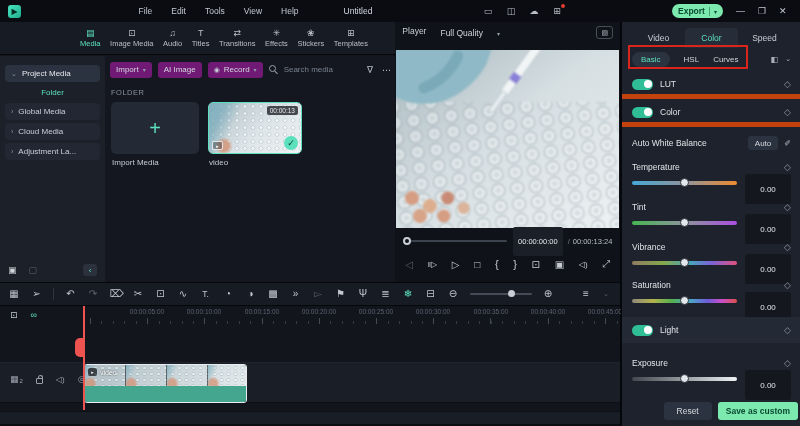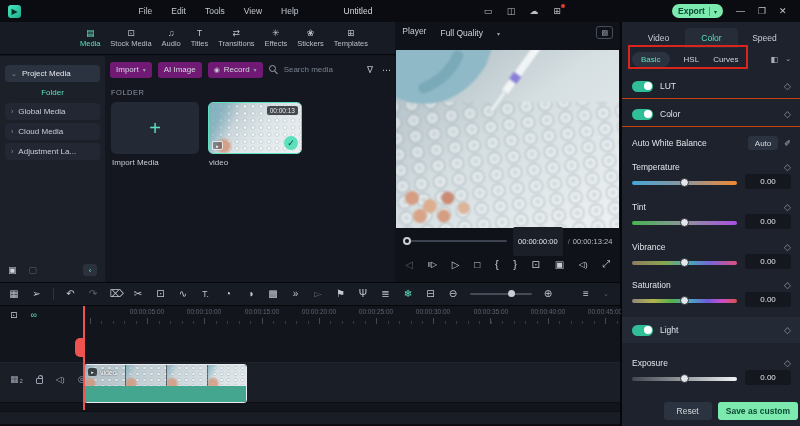--- a/index.html
+++ b/index.html
@@ -95,35 +95,35 @@
   
   .right-panel{width:179px;height:404px;background:#1e222c;position:relative;border-left:1px solid #05070a;}
   .rp-tabs{position:absolute;left:0;top:4px;width:179px;height:22px;display:flex;align-items:flex-end;padding:0 10px;gap:0;}
   .rp-tab{flex:1;text-align:center;font-size:8.5px;color:#c9ced6;padding:5px 0;border-radius:4px 4px 0 0;}
   .rp-tab.active{background:#262c38;color:var(--accent,#5ce0bd);}
   .subtabs{position:absolute;left:0;top:26px;width:179px;height:22px;display:flex;align-items:center;padding:0 10px;gap:14px;}
   .subtab{font-size:8px;color:#cfd4db;}
   .subtab.active{background:#2c3340;color:var(--accent,#5ce0bd);padding:3px 9px;border-radius:9px;}
   .subtab-icons{margin-left:auto;display:flex;gap:7px;color:#aab0bb;font-size:8px;align-items:center;}
   .annotation{position:absolute;left:6px;top:23px;width:120px;height:24px;border:2px solid var(--annotation_red,#da251d);pointer-events:none;z-index:5;}
-  .rp-row{position:absolute;left:0;width:179px;height:25px;display:flex;align-items:center;padding:0 10px;gap:7px;border-bottom:1px solid #c2410c;}
+  .rp-row{position:absolute;left:0;width:179px;height:25px;display:flex;align-items:center;padding:0 10px;gap:7px;border-bottom:5px solid #c2410c;}
   .rp-row .kf{margin-left:auto;}
   .switch{width:21px;height:11px;border-radius:6px;background:#2fbe95;position:relative;flex:none;}
   .switch::after{content:'';position:absolute;right:1.5px;top:1.5px;width:8px;height:8px;border-radius:50%;background:#fff;}
   .kf{color:#8e95a2;font-size:9px;}
   .rp-label{font-size:8.5px;color:#e0e4e9;}
   .awb{position:absolute;left:0;top:108px;width:179px;height:26px;display:flex;align-items:center;padding:0 10px;gap:6px;}
   .auto-btn{margin-left:auto;background:#2c3340;border-radius:3px;padding:2.5px 7px;font-size:8px;color:#d6dade;}
   .picker{color:#aab0bb;font-size:8px;}
   .slider-block{position:absolute;left:0;width:179px;height:44px;padding:4px 10px 0 10px;}
   .sb-top{display:flex;align-items:center;}
   .sb-top .kf{margin-left:auto;}
   .slider-line{position:absolute;left:10px;top:23px;width:105px;height:3.5px;border-radius:2px;}
   .sl-knob{position:absolute;top:-3px;width:9px;height:9px;border-radius:50%;background:#e3e6ea;border:1px solid #2a2f38;left:calc(50% - 5px);}
-  .val-box{position:absolute;right:10px;top:16px;width:46px;height:15px;background:#14171e;border-radius:3px;color:#e3e6ea;font-size:8px;display:flex;align-items:center;justify-content:center;}
+  .val-box{position:absolute;right:10px;top:16px;width:46px;height:30px;background:#14171e;border-radius:3px;color:#e3e6ea;font-size:8px;display:flex;align-items:center;justify-content:center;}
   .g-temp{background:linear-gradient(90deg,#45a7d6,#8e949c 50%,#ef8a30);}
   .g-tint{background:linear-gradient(90deg,#46b452,#8e949c 50%,#a94fe0);}
   .g-vib{background:linear-gradient(90deg,#8f7b60,#86a84c 30%,#46a6b8 55%,#7a63d8 75%,#e0507e);}
   .g-sat{background:linear-gradient(90deg,#8e887a,#b3b34c 20%,#54b04e 38%,#49a8c6 55%,#6f5bd9 72%,#c64ecb 85%,#e0504e);}
   .g-exp{background:linear-gradient(90deg,#42474f,#f0f2f4);}
   .light-row{position:absolute;left:0;top:295px;width:179px;height:26px;background:#242936;display:flex;align-items:center;padding:0 10px;gap:7px;}
   .rp-footer{position:absolute;left:5px;bottom:6px;width:179px;display:flex;justify-content:flex-end;gap:6px;padding:0 8px;}
   .btn-reset{background:#2c3340;border-radius:3px;padding:4px 13px;font-size:8.5px;color:#d6dade;}
   .btn-save{background:var(--export_green,#7ce9ae);border-radius:3px;padding:4px 8px;font-size:8.5px;color:#0c4a33;font-weight:bold;}
 
@@ -210,21 +210,21 @@
       <div class="upper">
 
         <section class="media-panel">
           <nav class="media-tabs">
             <div class="mtab active">
                 <span class="mi">▤</span>
                 <span class="ml">Media</span>
               </div>
             <div class="mtab">
                 <span class="mi">⊡</span>
-                <span class="ml">Stock Media</span>
+                <span class="ml">Image Media</span>
               </div>
             <div class="mtab">
                 <span class="mi">♫</span>
                 <span class="ml">Audio</span>
               </div>
             <div class="mtab">
                 <span class="mi">T</span>
                 <span class="ml">Titles</span>
               </div>
             <div class="mtab">

